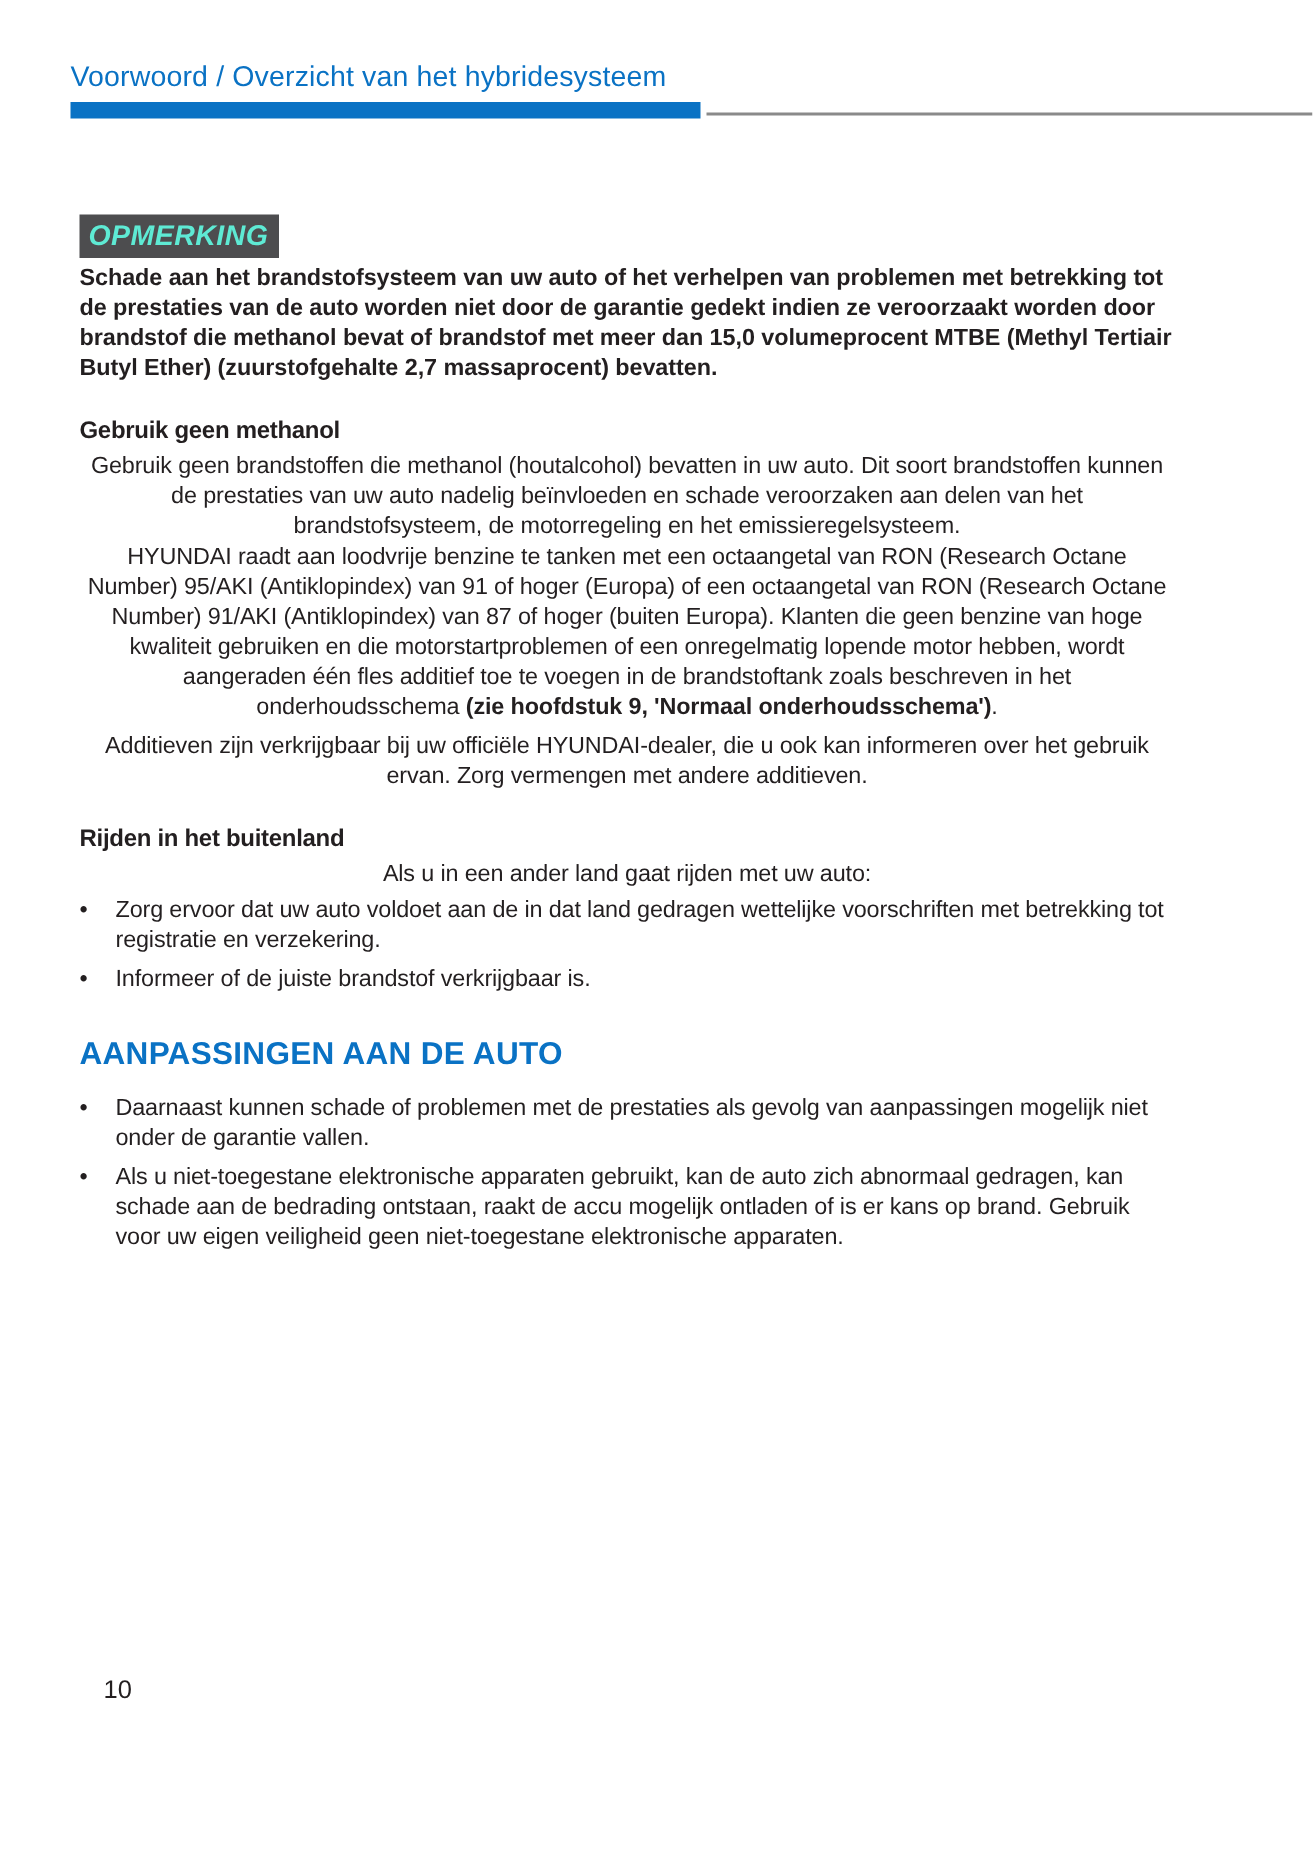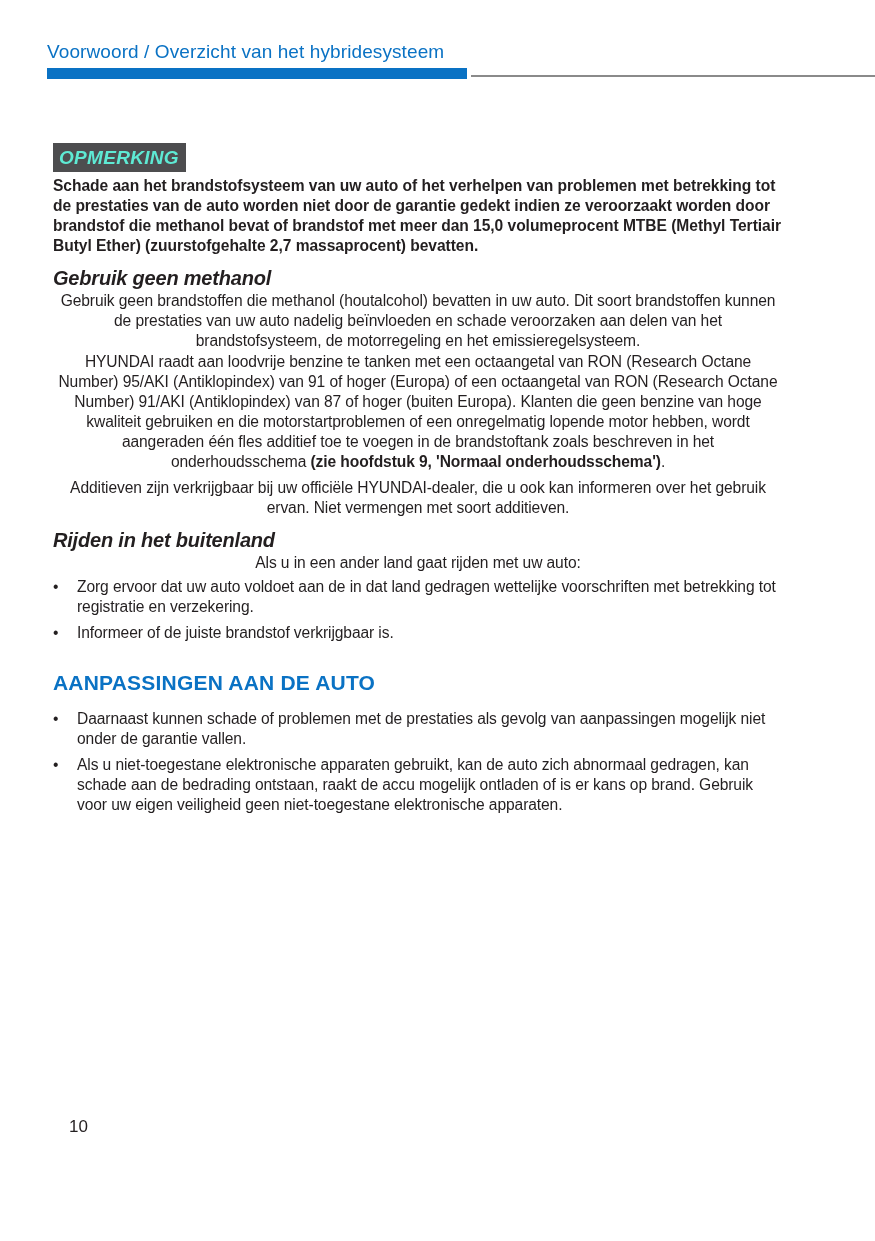--- a/index.html
+++ b/index.html
@@ -26,22 +26,22 @@
     .note-label {
       display: inline-block; background: #4d4d4f; color: #5eead4;
       font-weight: bold; font-style: italic; font-size: 19px;
       padding: 2px 7px 1px 6px; letter-spacing: 0.3px; line-height: 26px;
     }
     .note-text {
       font-weight: bold; font-size: 15.6px; line-height: 20px; margin-top: 4px;
       letter-spacing: -0.05px;
     }
     .subhead {
-      font-weight: bold; font-style: italic; font-size: 20px;
-      margin-top: 10px; line-height: 24px; letter-spacing: -0.2px;
+      font-weight: bold; font-size: 16px;
+      margin-top: 20px; line-height: 24px; letter-spacing: -0.2px;
     }
     .para {
       font-size: 15.6px; line-height: 20px; margin-top: 1px;
       letter-spacing: -0.1px;
       text-align: center;
     }
     .para + .para { margin-top: 6px; }
     .para b { font-weight: bold; }
     .bullets { list-style: none; margin: 4px 0 0 0; padding: 0; }
     .bullets li {
@@ -76,21 +76,21 @@
     <div class="note-text">Schade aan het brandstofsysteem van uw auto of het verhelpen van problemen met betrekking tot de prestaties van de auto worden niet door de garantie gedekt indien ze veroorzaakt worden door brandstof die methanol bevat of brandstof met meer dan 15,0 volumeprocent MTBE (Methyl Tertiair Butyl Ether) (zuurstofgehalte 2,7 massaprocent) bevatten.</div>
   </div>
 
   <div>
     <div class="subhead">Gebruik geen methanol</div>
     <div class="para">Gebruik geen brandstoffen die methanol (houtalcohol) bevatten in uw auto. Dit soort brandstoffen kunnen de prestaties van uw auto nadelig beïnvloeden en schade veroorzaken aan delen van het brandstofsysteem, de motorregeling en het emissieregelsysteem.</div>
   </div>
 
   <div>
     <div class="para"><span>HYUNDAI raadt aan loodvrije benzine te tanken met een octaangetal van RON (Research Octane Number) 95/AKI (Antiklopindex) van 91 of hoger (Europa) of een octaangetal van RON (Research Octane Number) 91/AKI (Antiklopindex) van 87 of hoger (buiten Europa). Klanten die geen benzine van hoge kwaliteit gebruiken en die motorstartproblemen of een onregelmatig lopende motor hebben, wordt aangeraden één fles additief toe te voegen in de brandstoftank zoals beschreven in het onderhoudsschema </span><b>(zie hoofdstuk 9, 'Normaal onderhoudsschema')</b><span>.</span></div>
-    <div class="para">Additieven zijn verkrijgbaar bij uw officiële HYUNDAI-dealer, die u ook kan informeren over het gebruik ervan. Niet vermengen met soort additieven.</div>
+    <div class="para">Additieven zijn verkrijgbaar bij uw officiële HYUNDAI-dealer, die u ook kan informeren over het gebruik ervan. Zorg vermengen met andere additieven.</div>
   </div>
 
   <div>
     <div class="subhead">Rijden in het buitenland</div>
     <div class="para">Als u in een ander land gaat rijden met uw auto:</div>
     <ul class="bullets">
       <li>
         <span class="bullet-dot">•</span>
         <span>Zorg ervoor dat uw auto voldoet aan de in dat land gedragen wettelijke voorschriften met betrekking tot registratie en verzekering.</span>
       </li>

